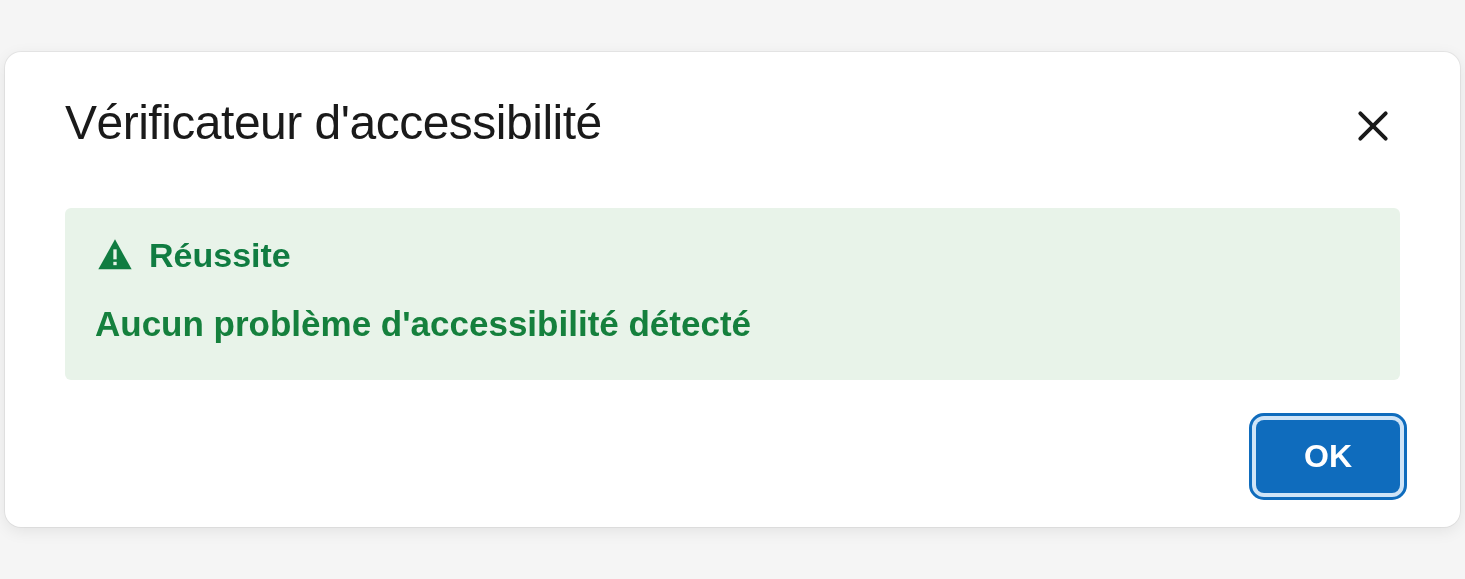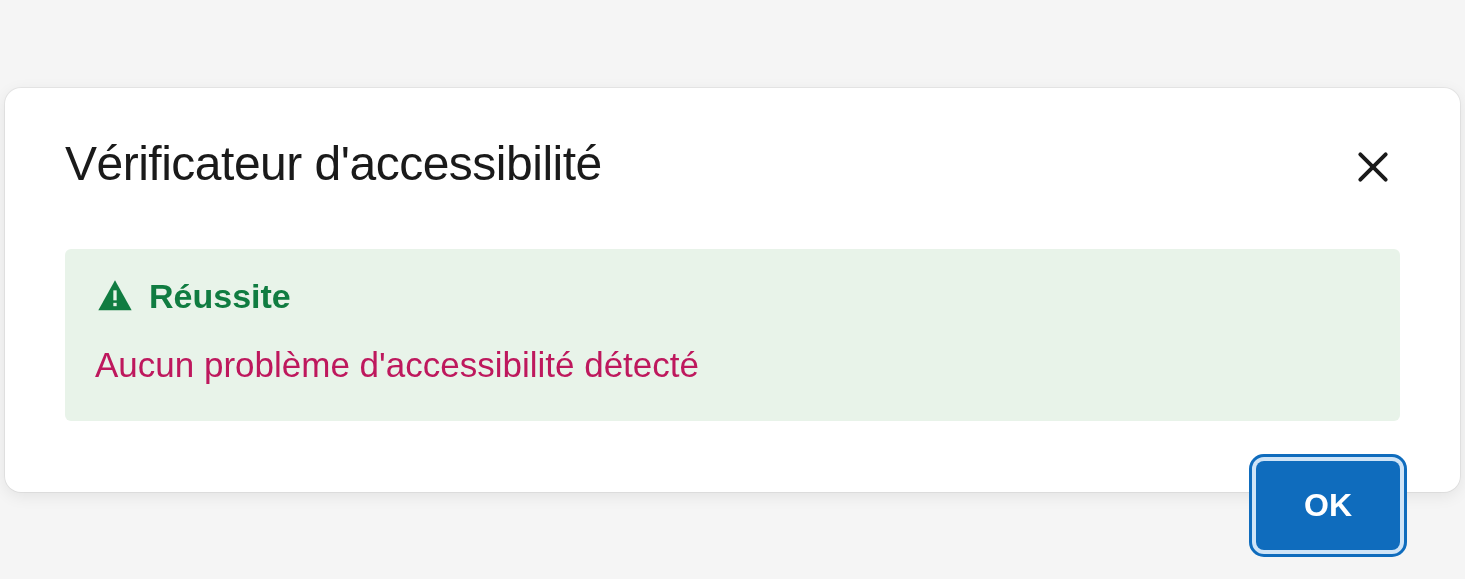--- a/index.html
+++ b/index.html
@@ -12,27 +12,28 @@
       background: #f5f5f5;
       width: 1465px;
       height: 579px;
       display: flex;
       align-items: center;
       justify-content: center;
     }
     .dialog {
       background: #ffffff;
       width: 1455px;
-      height: 404px;
+      height: 475px;
       border-radius: 16px;
       box-shadow: 0 4px 16px rgba(0,0,0,0.08), 0 0 0 1px rgba(0,0,0,0.05);
       padding: 48px 60px 40px 60px;
       display: flex;
       flex-direction: column;
       position: relative;
+      justify-content: center;
     }
     .dialog-header {
       display: flex;
       justify-content: space-between;
       align-items: flex-start;
       margin-bottom: 55px;
     }
     .dialog-title {
       font-size: 48px;
       font-weight: 400;
@@ -70,36 +71,36 @@
       height: 40px;
       flex-shrink: 0;
     }
     .status-label {
       font-size: 34px;
       font-weight: 600;
       color: #107c41;
     }
     .status-message {
       font-size: 35px;
-      color: #be185d;
-      font-weight: 400;
+      color: #15803d;
+      font-weight: 700;
     }
     .dialog-footer {
       display: flex;
       justify-content: flex-end;
       margin-top: 40px;
     }
     .ok-button {
       background: #0f6cbd;
       color: #ffffff;
       border: none;
       border-radius: 8px;
       font-size: 32px;
       font-weight: 700;
-      padding: 26px 48px;
+      padding: 18px 48px;
       cursor: pointer;
       outline: 3px solid #0f6cbd;
       outline-offset: 4px;
       box-shadow: 0 0 0 7px #cfe4f7;
       position: relative;
     }
   </style>
 </head>
 <body>
 

